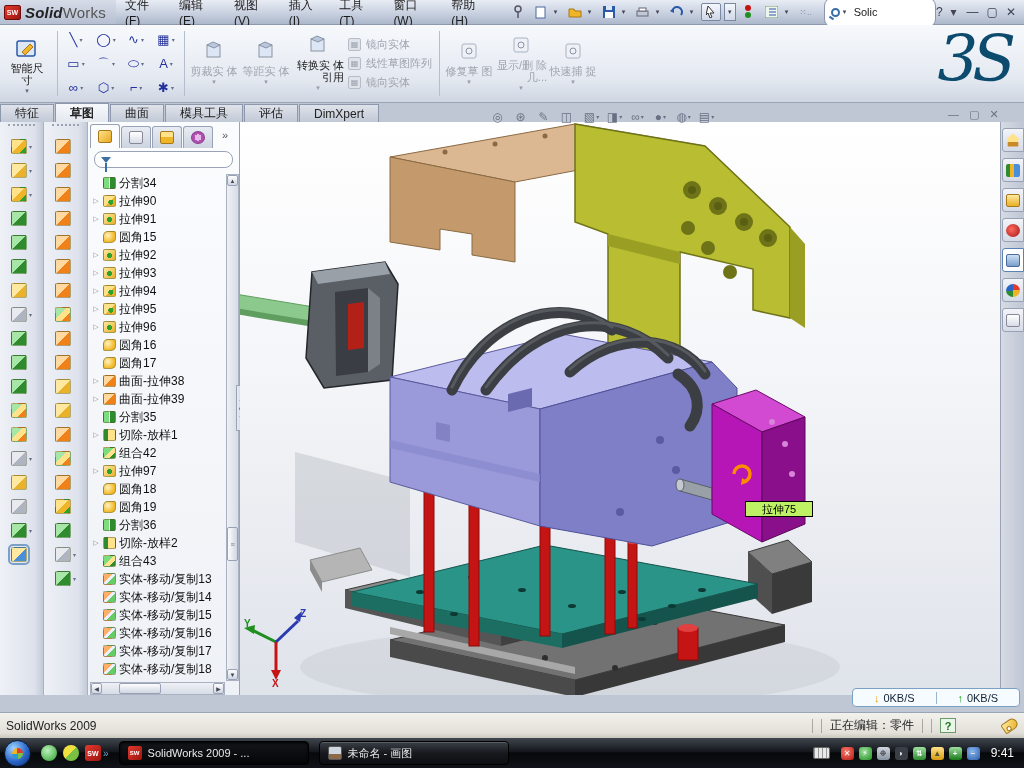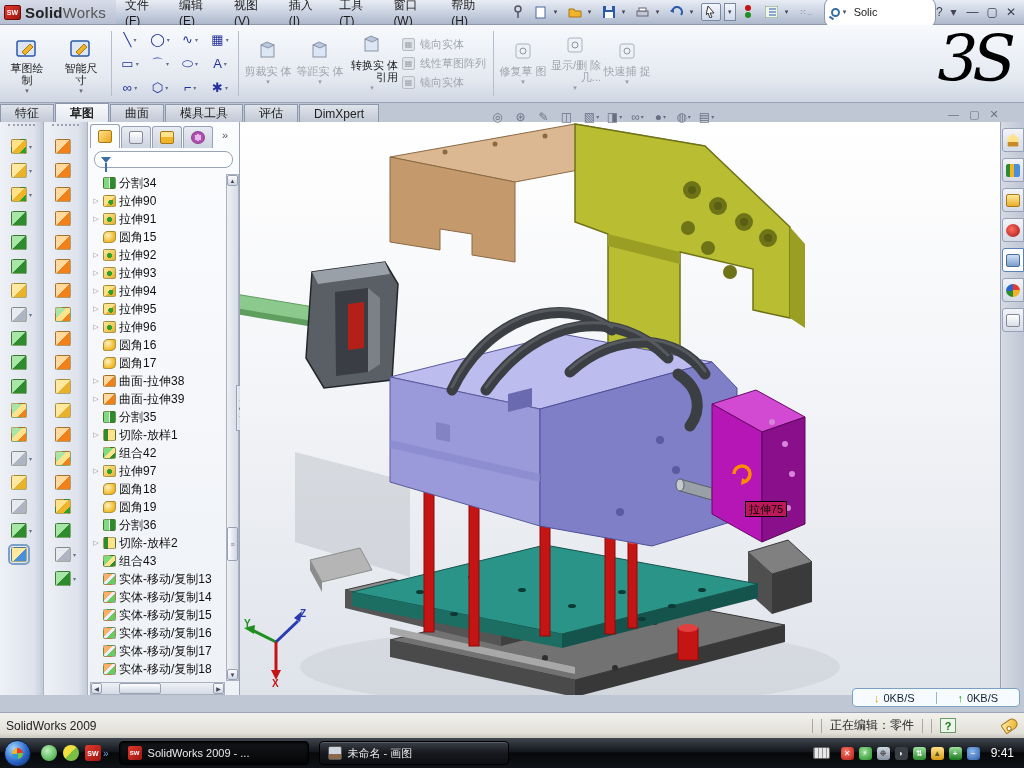--- a/index.html
+++ b/index.html
@@ -10,21 +10,21 @@
   
   #titlebar { position:absolute; left:0; top:0; width:1024px; height:25px;
     background:linear-gradient(180deg,#e8ecf4 0%,#c9d1e0 55%,#aeb8cc 100%);
     display:flex; align-items:center; border-bottom:1px solid #8e98ac; }
   #swlogo { display:flex; align-items:center; gap:4px; padding:0 10px 0 4px;
     background:linear-gradient(180deg,#d7dce8,#b6bfd2); height:100%; }
   #swcube { width:17px; height:15px; background:linear-gradient(135deg,#e23a2e,#9e1410);
     border:1px solid #6b0d0a; border-radius:2px; color:#fff; font-size:7px; font-weight:bold;
     display:flex; align-items:center; justify-content:center; }
   #swname { font-size:15px; color:#222; letter-spacing:.2px; }
-  #swname b { font-weight:bold; } #swname span { color:#555; }
+  #swname b { font-weight:bold;font-style:italic; } #swname span { color:#555; }
   .menuitem { padding:2px 9px; color:#1a1a1a; cursor:default; }
   #qat { display:flex; align-items:center; gap:3px; margin-left:10px; }
   .qbtn { width:20px; height:18px; display:flex; align-items:center; justify-content:center; border-radius:2px; }
   .qbtn svg { display:block; }
   .qcaret { font-size:7px; color:#445; width:8px; }
   .qsel { border:1px solid #7a88a2; background:linear-gradient(180deg,#f4f7fc,#cfd8e8); }
   #searchpill { margin-left:8px; width:118px; height:31px; background:#fff; border:1px solid #8b96ab;
     border-radius:9px; display:flex; align-items:center; padding:0 6px; gap:3px; }
   #searchpill .mag { width:9px; height:9px; border:2px solid #3a6ea5; border-radius:50%; position:relative; }
   #searchpill .mag::after { content:""; position:absolute; left:-4px; top:7px; width:5px; height:2px;
@@ -49,21 +49,21 @@
   .sg-cell .car { font-size:6px; color:#66708a; }
   .cm-mid { width:52px; display:flex; flex-direction:column; align-items:center; justify-content:center; gap:1px; }
   .cm-mid .blabel { text-align:right; font-size:11px; line-height:12px; }
   .cm-mid[data-en="false"] .blabel { color:#a0a4ae; }
   .cm-mid[data-en="true"] .blabel { color:#1a1a1a; }
   .cm-stack { display:flex; flex-direction:column; justify-content:center; gap:4px; padding:0 4px; }
   .st-row { display:flex; align-items:center; gap:5px; color:#a0a4ae; font-size:11px; }
   .st-ic { width:13px; height:13px; border:1px solid #b7bcc6; background:#dfe3ea; border-radius:2px;
     color:#9aa0ac; font-size:8px; display:flex; align-items:center; justify-content:center; }
   #watermark3s { position:absolute; right:14px; top:22px; font-family:"DejaVu Serif",serif;
-    font-style:italic; font-size:64px; color:#000000; letter-spacing:-6px; user-select:none; }
+    font-style:italic; font-size:64px; color:#0c4a6e; letter-spacing:-6px; user-select:none; }
 
   
   #tabrow { position:absolute; left:0; top:103px; width:855px; height:19px; display:flex; align-items:flex-end; }
   .ctab { height:18px; padding:1px 14px; margin-right:1px; background:linear-gradient(180deg,#dfe3ea,#c2c9d6);
     border:1px solid #8e98ac; border-bottom:none; color:#222; display:flex; align-items:center; font-size:12px; }
   .ctab[data-active="true"] { background:linear-gradient(180deg,#f6f8fb,#e4e8ef); height:19px; font-weight:bold; }
 
   
   .strip { position:absolute; top:122px; width:44px; height:573px;
     background:linear-gradient(90deg,#eef1f6 0%,#dde2ec 80%,#c4cbd8 100%); border-right:1px solid #aab2c2; }
@@ -124,22 +124,22 @@
 
   
   #viewport { position:absolute; left:240px; top:122px; width:760px; height:573px;
     background:linear-gradient(180deg,#ffffff 0%,#f4f5f8 45%,#dfe3ea 100%); overflow:hidden; }
   #hud { position:absolute; left:485px; top:106px; height:21px; display:flex; align-items:center; gap:6px;
     padding:0 6px; border-radius:4px; z-index:5; }
   .hudic { width:17px; height:17px; display:flex; align-items:center; justify-content:center;
     color:#4a5568; font-size:12px; opacity:.75; }
   .hudic .car { font-size:6px; margin-left:1px; }
   #docbtns { position:absolute; left:948px; top:108px; z-index:5; display:flex; gap:10px; color:#6b7280; font-size:11px; }
-  #tooltip75 { position:absolute; left:745px; top:501px; background:#be185d; border:1px solid #000;
-    padding:0 3px; font-size:11px; color:#000; z-index:4; height:16px; line-height:15px; }
+  #tooltip75 { position:absolute; left:745px; top:501px; background:#bef264; border:1px solid #000;
+    padding:0 16px; font-size:11px; color:#000; z-index:4; height:16px; line-height:15px; }
   .triadlbl { position:absolute; z-index:4; font-size:10px; font-weight:bold; }
   #netbox { position:absolute; left:852px; top:688px; width:168px; height:19px; background:#f6fbff;
     border:1px solid #7aa0c4; border-radius:4px; display:flex; align-items:center; z-index:6; font-size:11px; }
   .netcell { flex:1; display:flex; align-items:center; justify-content:center; gap:4px; color:#123; }
   .netdiv { width:1px; height:12px; background:#9ab4cc; }
   .arrow-down { color:#e8a000; font-weight:bold; } .arrow-up { color:#18a018; font-weight:bold; }
 
   
   #taskpane { position:absolute; left:1000px; top:122px; width:24px; height:573px;
     background:linear-gradient(90deg,#d6dbe4,#bfc6d4); border-left:1px solid #9aa4b6; }
@@ -309,29 +309,20 @@
       <span class="qcaret">▾</span>
       <span>—</span>
       <span>▢</span>
       <span>✕</span>
     </div>
   </div>
 
   <div id="cmdmgr">
     <div style="display:flex">
 
-        <div class="cm-big">
-          <div class="bicon"><svg width="26" height="24">
-              <rect x="3" y="4" width="18" height="15" rx="2" fill="#dce6f4" stroke="#2a5aa8" stroke-width="1.5"></rect>
-              <path d="M8 15 L16 7 l3 3 -8 8 z" fill="#f0b429" stroke="#a87818"></path>
-            </svg></div>
-          <div class="blabel">草图绘
-制</div>
-          <div class="bcaret">▾</div>
-        </div>
 
         <div class="cm-big">
           <div class="bicon"><svg width="26" height="24">
               <rect x="3" y="4" width="18" height="15" rx="2" fill="#dce6f4" stroke="#2a5aa8" stroke-width="1.5"></rect>
               <path d="M8 15 L16 7 l3 3 -8 8 z" fill="#f0b429" stroke="#a87818"></path>
             </svg></div>
           <div class="blabel">智能尺
 寸</div>
           <div class="bcaret">▾</div>
         </div>

